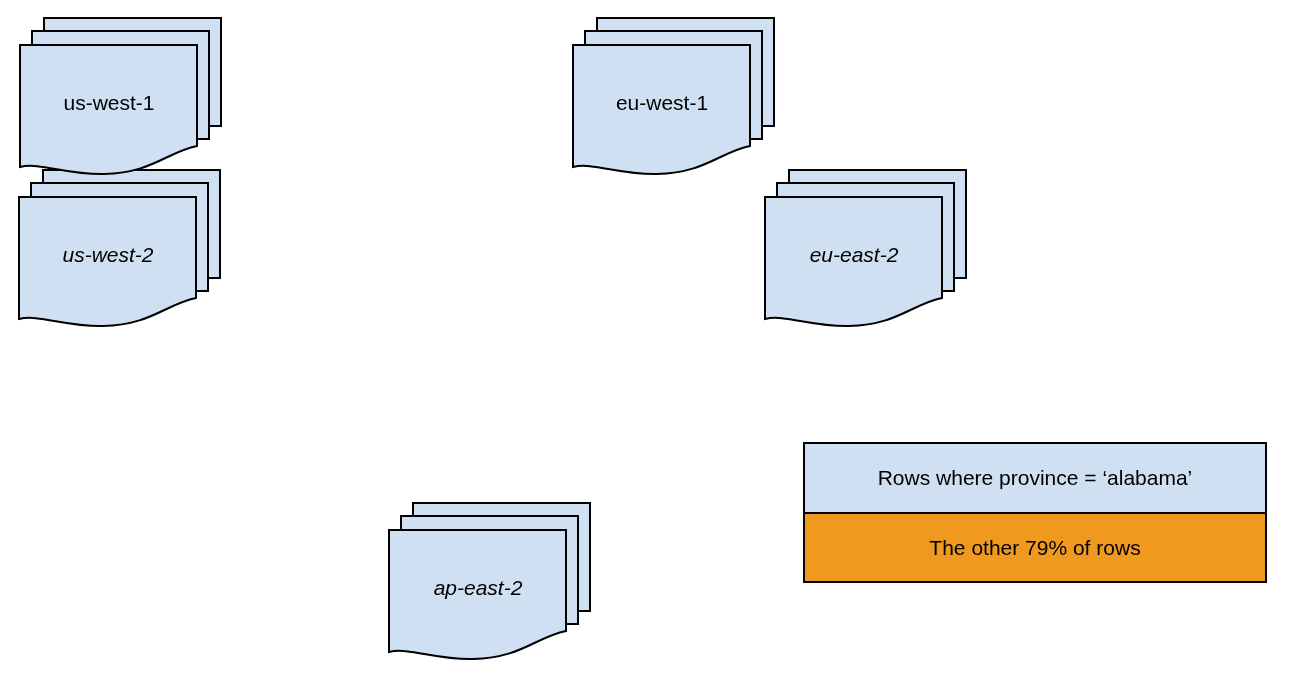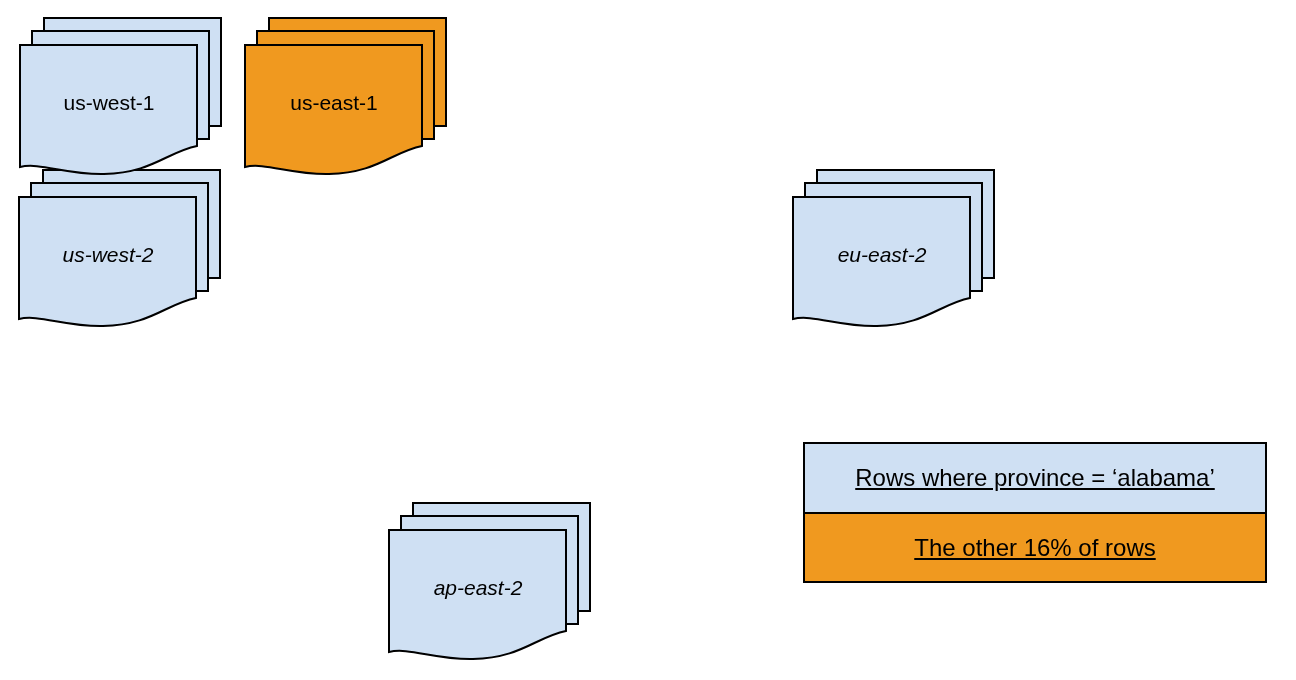--- a/index.html
+++ b/index.html
@@ -30,65 +30,64 @@
     left: 803px;
     top: 442px;
     width: 460px;
     border: 2px solid var(--outline, #000);
     z-index: 3;
   }
   .legend-cell {
     display: flex;
     align-items: center;
     justify-content: center;
-    font-size: 24px;
+    font-size: 21px;
     color: var(--text, #000);
     text-align: center;
-    text-decoration: underline;
   }
   .legend-cell.blue   { background: var(--doc-blue, #cfe0f3); height: 68px; }
   .legend-cell.orange { background: var(--doc-orange, #f0991f); height: 67px; border-top: 2px solid var(--outline, #000); }
 </style>
 </head>
 <body>
 
 <div class="canvas">
 
   <div class="stack blue row-front" style="left:19px;top:17px">
     <svg viewBox="0 0 206 162" width="206" height="162">
       <rect class="page" x="25" y="1" width="177" height="108"></rect>
       <rect class="page" x="13" y="14" width="177" height="108"></rect>
       <path class="page" d="M1,28 H178 V129 C148,135 133,156 85,157 C48,158 21,145 1,150 Z"></path>
       <text x="90" y="93">us-west-1</text>
     </svg>
   </div>
 
-  <div class="stack orange row-front" style="left:244px;top:17px">
+
+  <div class="stack blue row-front" style="left:572px;top:17px">
     <svg viewBox="0 0 206 162" width="206" height="162">
       <rect class="page" x="25" y="1" width="177" height="108"></rect>
       <rect class="page" x="13" y="14" width="177" height="108"></rect>
       <path class="page" d="M1,28 H178 V129 C148,135 133,156 85,157 C48,158 21,145 1,150 Z"></path>
-      <text x="90" y="93">us-east-1</text>
+      <text x="90" y="93">eu-west-1</text>
     </svg>
   </div>
-
 
 
   <div class="stack blue row-back" style="left:18px;top:169px">
     <svg viewBox="0 0 206 162" width="206" height="162">
       <rect class="page" x="25" y="1" width="177" height="108"></rect>
       <rect class="page" x="13" y="14" width="177" height="108"></rect>
       <path class="page" d="M1,28 H178 V129 C148,135 133,156 85,157 C48,158 21,145 1,150 Z"></path>
       <text x="90" y="93">us-west-2</text>
     </svg>
   </div>
 
 
 
-  <div class="stack blue row-back" style="left:792px;top:169px">
+  <div class="stack blue row-back" style="left:764px;top:169px">
     <svg viewBox="0 0 206 162" width="206" height="162">
       <rect class="page" x="25" y="1" width="177" height="108"></rect>
       <rect class="page" x="13" y="14" width="177" height="108"></rect>
       <path class="page" d="M1,28 H178 V129 C148,135 133,156 85,157 C48,158 21,145 1,150 Z"></path>
       <text x="90" y="93">eu-east-2</text>
     </svg>
   </div>
 
 
   <div class="stack blue row-back" style="left:388px;top:502px">
@@ -98,17 +97,17 @@
       <path class="page" d="M1,28 H178 V129 C148,135 133,156 85,157 C48,158 21,145 1,150 Z"></path>
       <text x="90" y="93">ap-east-2</text>
     </svg>
   </div>
 
   <div class="legend">
     <div class="legend-cell blue">
       <span>Rows where province = ‘alabama’</span>
     </div>
     <div class="legend-cell orange">
-      <span>The other 16% of rows</span>
+      <span>The other 79% of rows</span>
     </div>
   </div>
 
 </div>
 
 </body></html>

